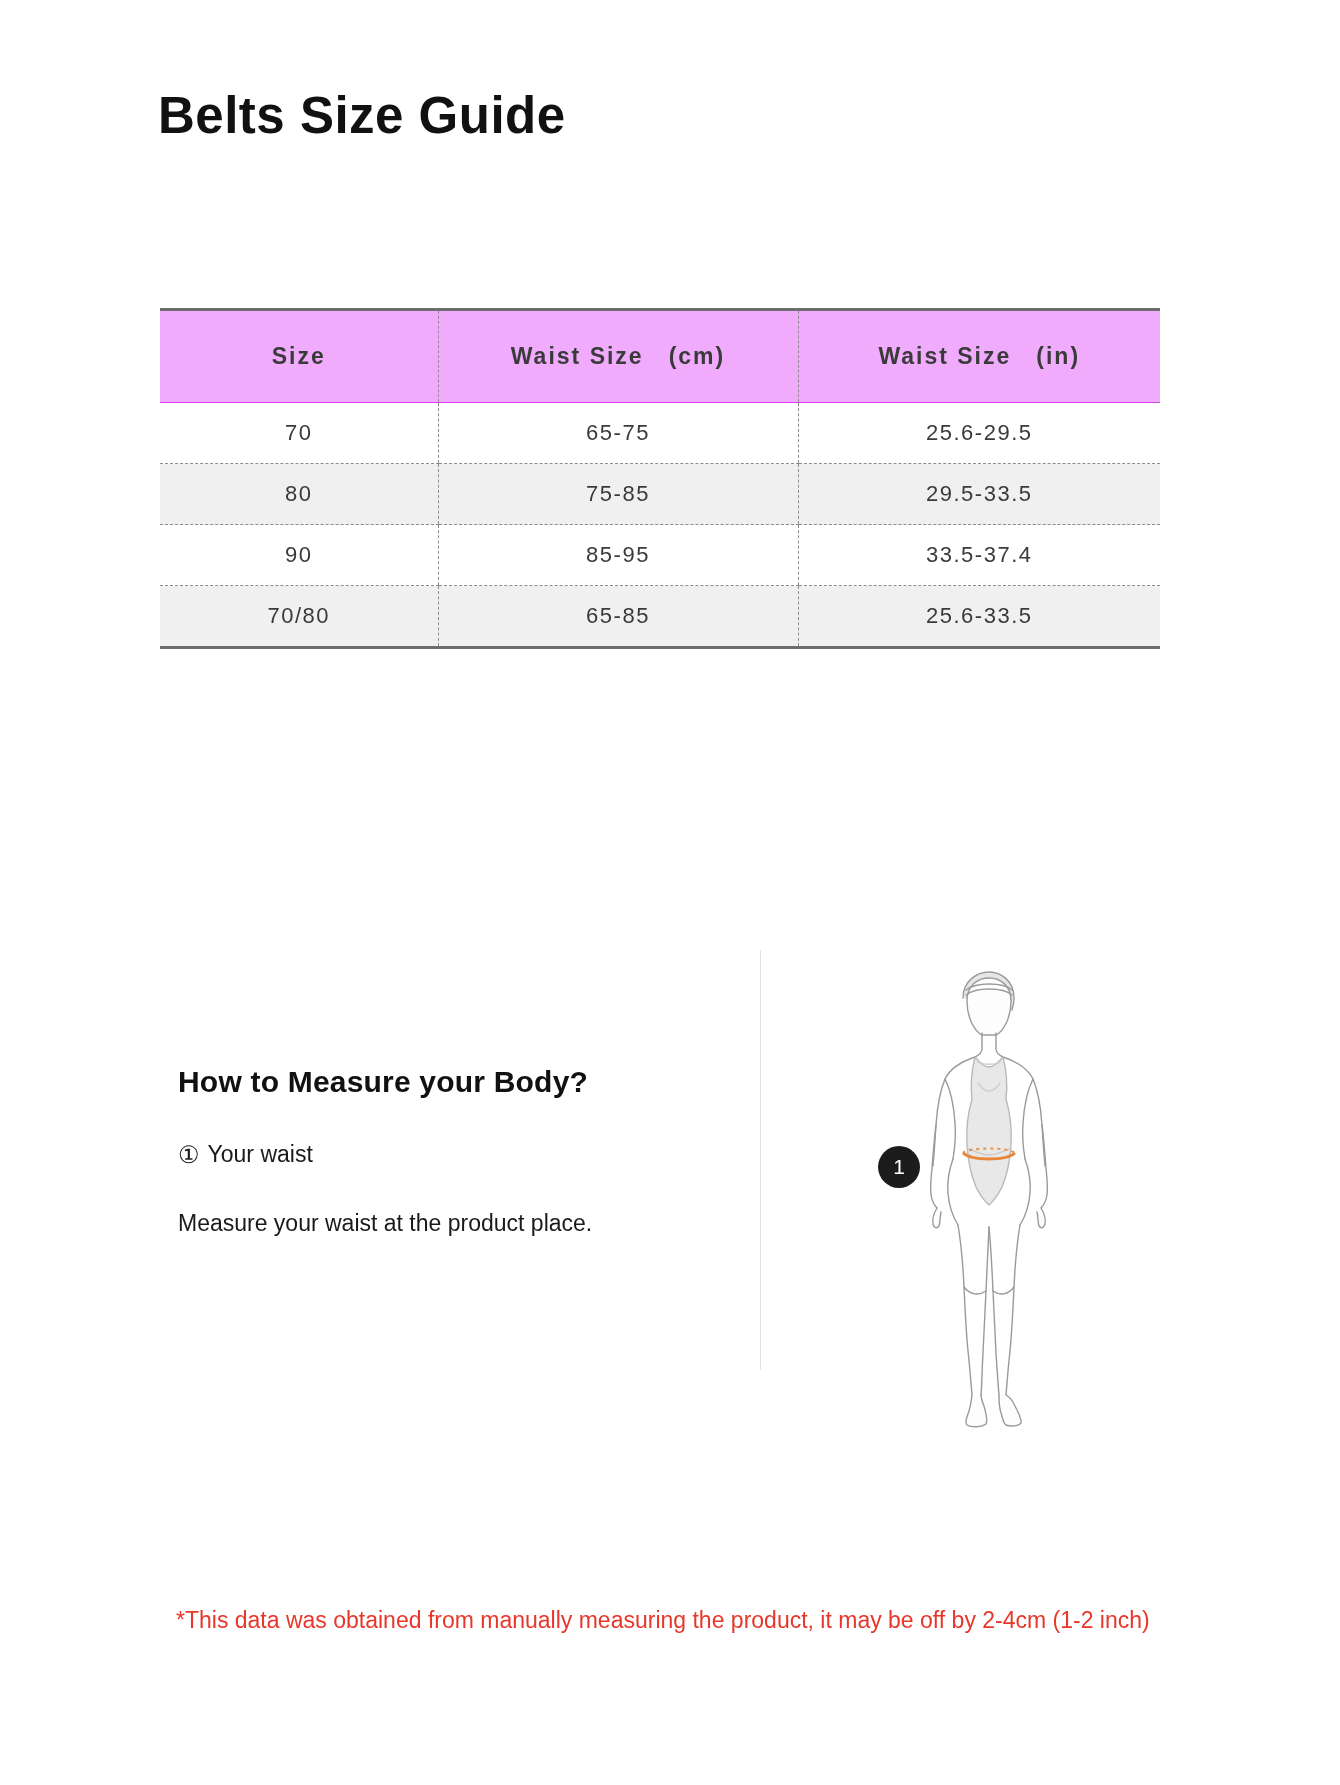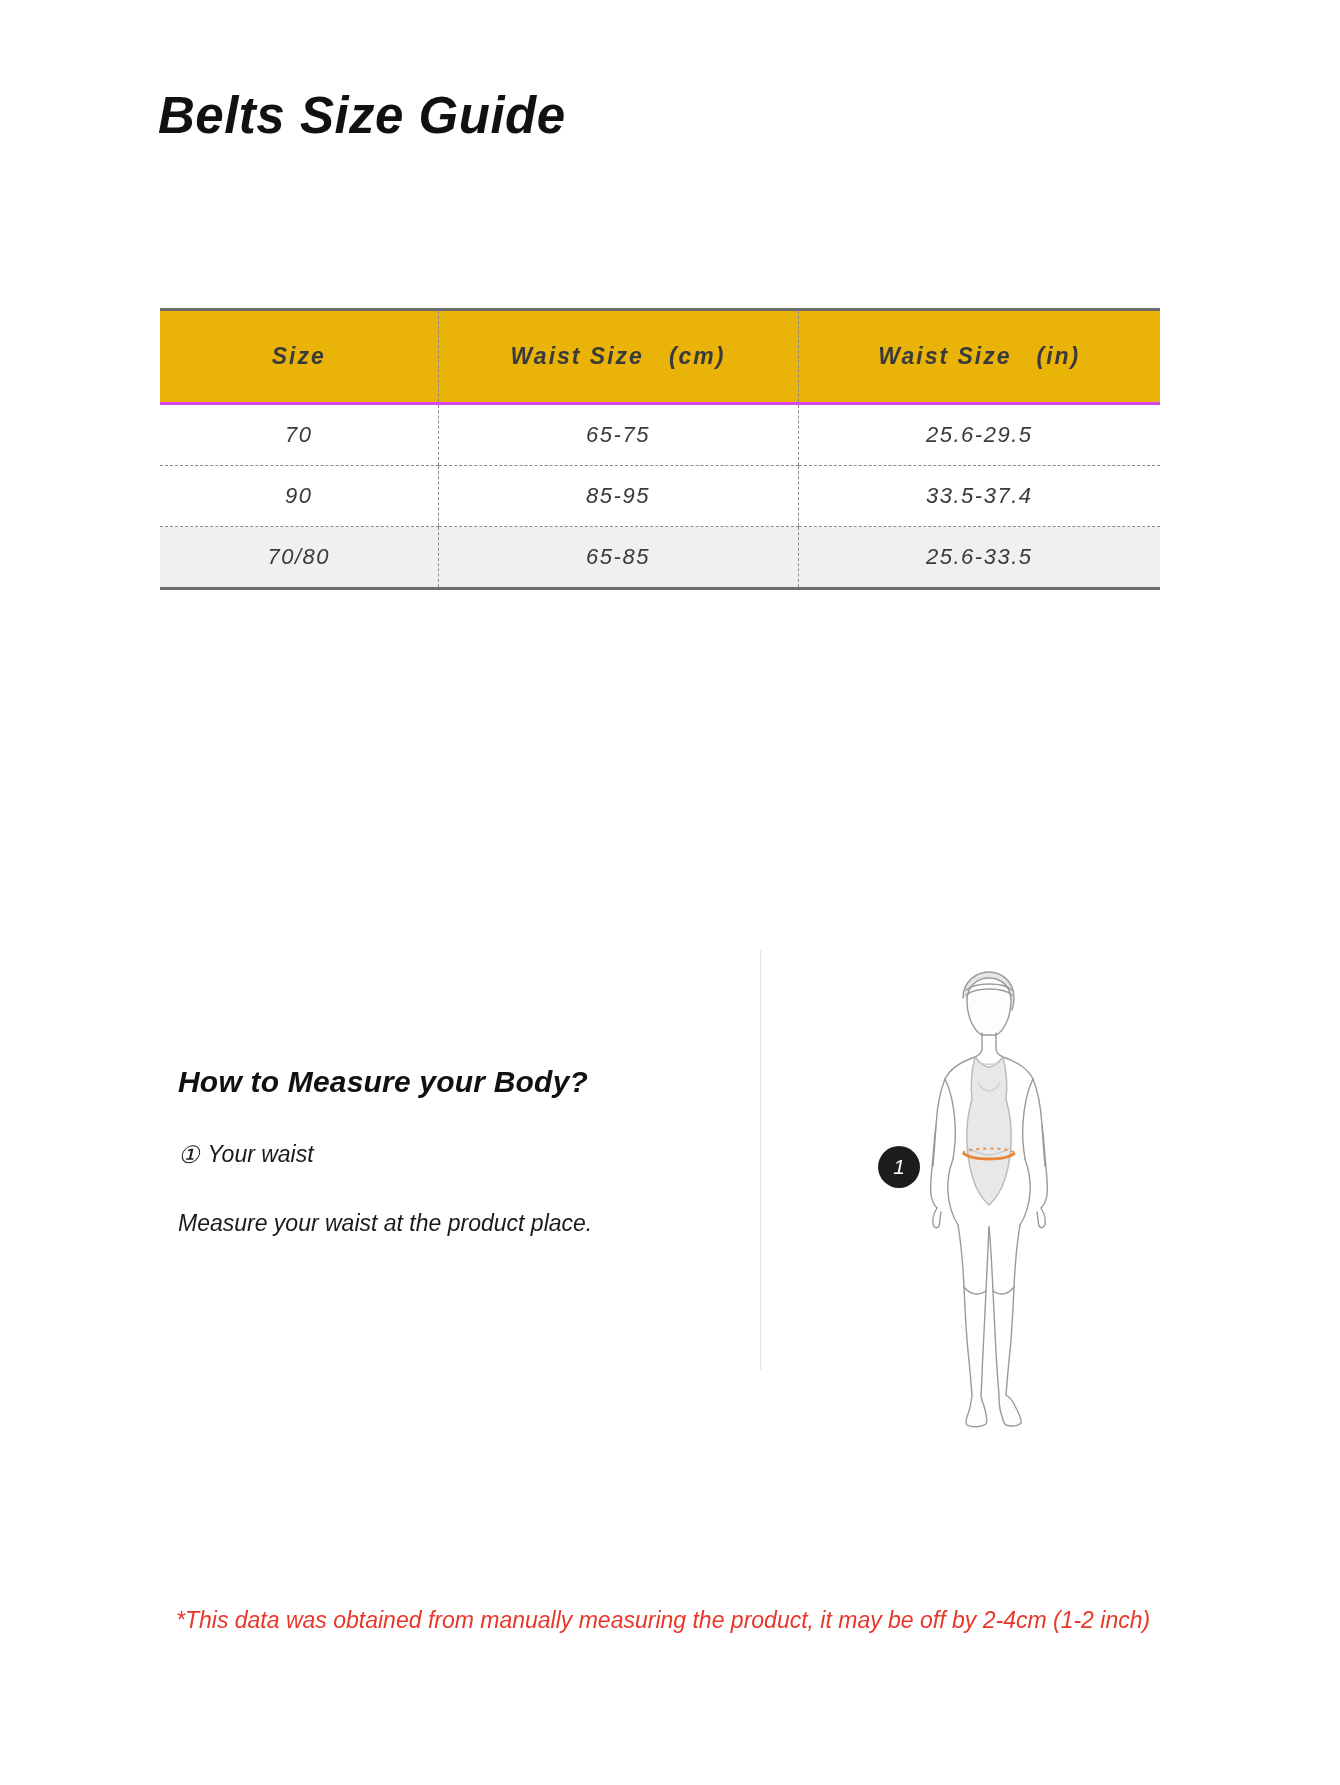--- a/index.html
+++ b/index.html
@@ -14,21 +14,20 @@
     color: #1a1a1a;
     position: relative;
     overflow: hidden;
   }
 
   .page {
     position: relative;
     width: 1340px;
     height: 1565px;
     box-sizing: border-box;
-    font-style: italic;
   }
 
   
   .title {
     position: absolute;
     left: 158px;
     top: 88px;
     font-size: 51px;
     font-weight: bold;
     letter-spacing: 0.5px;
@@ -52,22 +51,22 @@
   table.size-table col.c2 { width: 360px; }
   table.size-table col.c3 { width: 362px; }
 
   table.size-table thead th {
     font-size: 23px;
     font-weight: bold;
     letter-spacing: 2px;
     color: #3a3a3a;
     padding: 30px 0 30px 0;
     text-align: center;
-    border-bottom: 3px solid #d946ef;
-    background: #eab308;
+    border-bottom: 1px solid #d946ef;
+    background: #f0abfc;
   }
   table.size-table thead tr {
     border-top: 3px solid #6d6d6d;
   }
   table.size-table thead th + th {
     border-left: 1px dashed #8c8c8c;
   }
 
   table.size-table tbody td {
     font-size: 22px;
@@ -184,20 +183,25 @@
           <th>Waist Size　(cm)</th>
           <th>Waist Size　(in)</th>
         </tr>
       </thead>
       <tbody>
         <tr>
           <td>70</td>
           <td>65-75</td>
           <td>25.6-29.5</td>
         </tr>
+        <tr class="alt">
+          <td>80</td>
+          <td>75-85</td>
+          <td>29.5-33.5</td>
+        </tr>
         <tr>
           <td>90</td>
           <td>85-95</td>
           <td>33.5-37.4</td>
         </tr>
         <tr class="alt">
           <td>70/80</td>
           <td>65-85</td>
           <td>25.6-33.5</td>
         </tr>

